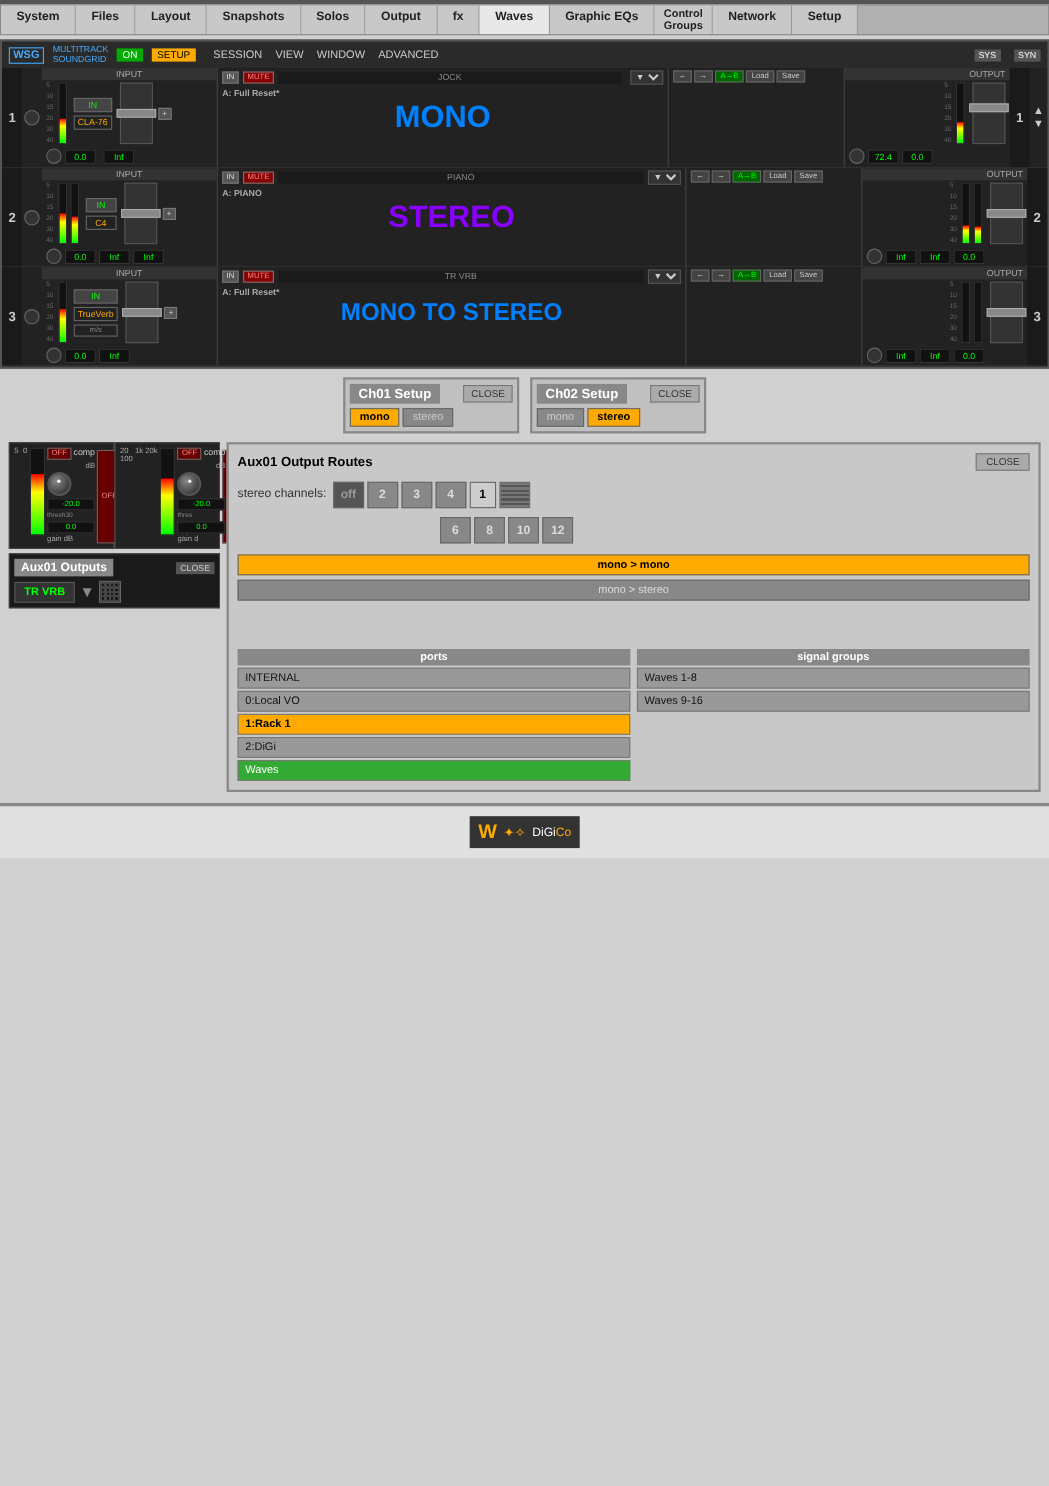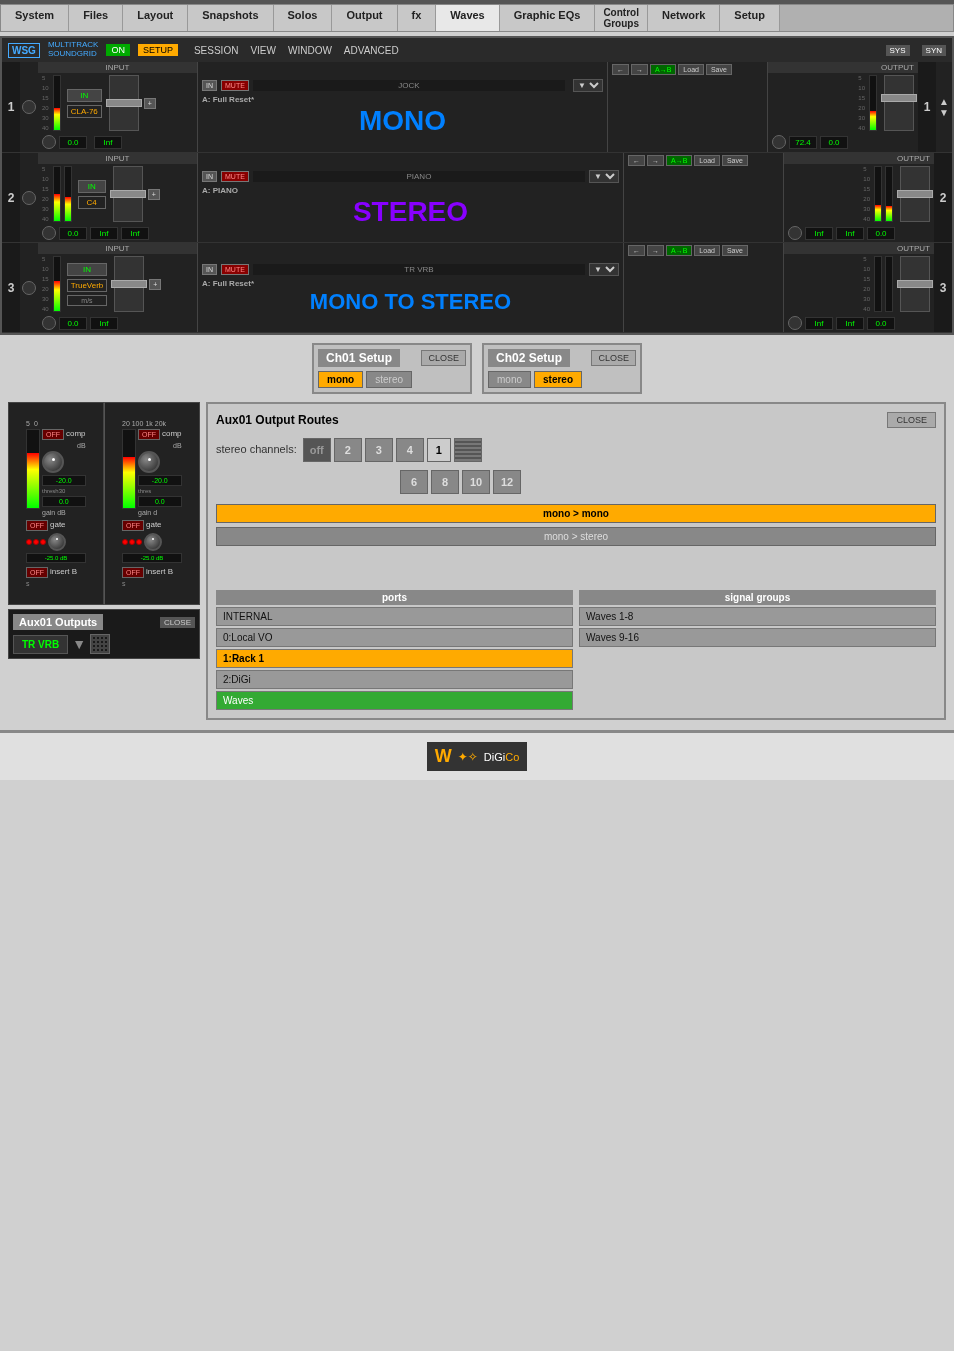--- a/index.html
+++ b/index.html
@@ -177,21 +177,21 @@
       top: 50%;
       transform: translateY(-50%);
     }
 
     
     .channel-middle {
       flex: 1;
       display: flex;
       flex-direction: column;
       align-items: center;
-      justify-content: center;
+      justify-content: flex-start;
       border-right: 1px solid #444;
     }
     .ch-middle-header {
       display: flex;
       gap: 4px;
       align-items: center;
       padding: 2px 4px;
       align-self: flex-start;
       width: 100%;
     }
@@ -362,23 +362,23 @@
     }
     .setup-mode-btn.active {
       background: #fa0;
       color: #000;
       font-weight: bold;
     }
 
     .aux-strip {
       background: #222;
       border: 1px solid #444;
-      padding: 17px;
-      display: flex;
-      flex-direction: column;
+      padding: 4px;
+      display: flex;
+      flex-direction: row;
       gap: 2px;
     }
 
     .mini-btn {
       font-size: 7px;
       padding: 1px 3px;
       background: #444;
       color: #ccc;
       border: 1px solid #666;
       cursor: pointer;

